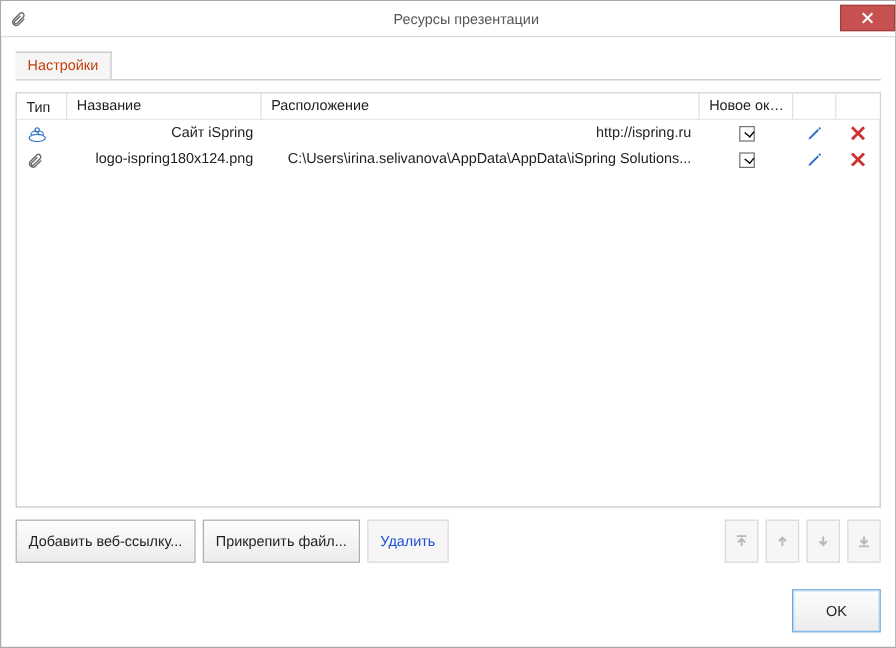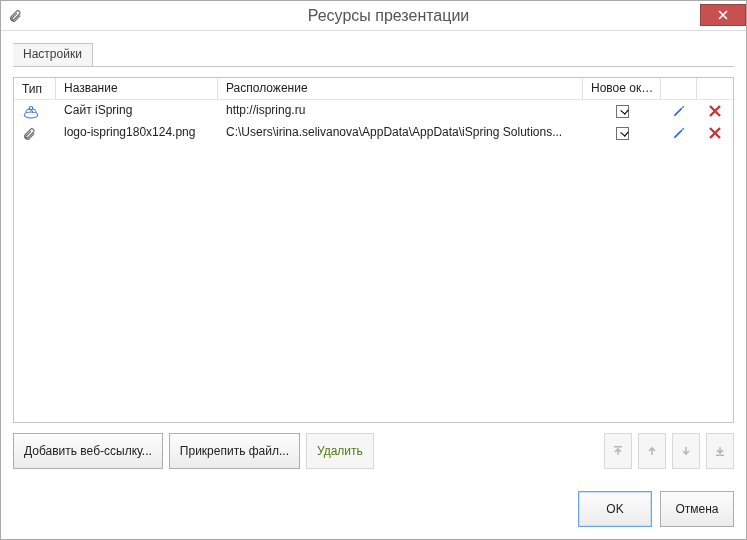--- a/index.html
+++ b/index.html
@@ -30,21 +30,21 @@
     width: 28px;
     display: flex;
     align-items: center;
     justify-content: center;
   }
   .titlebar .title-text {
     position: absolute;
     left: 0; right: 0;
     text-align: center;
     color: #555;
-    font-size: 16px;
+    font-size: 12px;
     pointer-events: none;
     padding-left: 30px;
   }
   .titlebar .close-btn {
     margin-left: auto;
     width: 46px;
     height: 22px;
     background: #c75050;
     color: #fff;
     display: flex;
@@ -82,21 +82,21 @@
   }
   .tab.active::after {
     content: "";
     position: absolute;
     left: 0; right: 0; bottom: -1px;
     height: 1px;
     background: #ffffff;
   }
   .tab.inactive {
     background: #f5f5f5;
-    color: #404040;
+    color: #c2410c;
     border-left: none;
     margin-top: 2px;
     padding-top: 3px;
     text-align: center;
   }
   .table-wrap {
     border: 1px solid #c5c5c5;
     flex: 1;
     display: flex;
     flex-direction: column;
@@ -117,21 +117,21 @@
     white-space: nowrap;
     text-overflow: ellipsis;
   }
   .th:last-child, .td:last-child { border-right: none; }
   .col-type  { width: 42px; display:flex; align-items:center; justify-content:flex-start; }
   .col-name  { width: 162px; }
   .col-loc   { flex: 1; min-width: 0; }
   .col-newwin{ width: 78px; }
   .col-edit  { width: 36px; padding:0; display:flex; align-items:center; justify-content:center;}
   .col-del   { width: 36px; padding:0; display:flex; align-items:center; justify-content:center;}
-  .tbody { flex: 1; }
+  .tbody { flex: 1; text-align: right; }
   .trow {
     display: flex;
     height: 22px;
     font-size: 12px;
     color: #222;
   }
   .trow .td { border-right: 1px solid transparent; }
   .td.col-newwin { display:flex; align-items:center; justify-content:center; }
   .icon-btn { width:18px; height:18px; display:flex; align-items:center; justify-content:center; }
 
@@ -147,21 +147,21 @@
     border: 1px solid #adadad;
     background: linear-gradient(#fdfdfd, #ececec);
     font-size: 12px;
     color: #222;
     display: inline-flex;
     align-items: center;
     justify-content: center;
     min-width: 60px;
   }
   .btn.disabled {
-    color: #4d7c0f;
+    color: #1d4ed8;
     border-color: #d9d9d9;
     background: #f6f6f6;
   }
   .btn.iconbtn {
     width: 28px;  min-width: 28px; padding: 0;
   }
   .spacer { flex: 1; }
   .footer {
     display: flex;
     justify-content: flex-end;
@@ -327,16 +327,15 @@
             <rect x="2" y="9.5" width="8" height="1.5" fill="#b7b7b7"></rect>
           </svg>
         </span>
       </div>
     </div>
 
   </div>
 
   <div class="footer">
     <div class="btn primary footerbtn">OK</div>
-    <div class="btn footerbtn">Отмена</div>
   </div>
 
 </div>
 
 </body></html>

